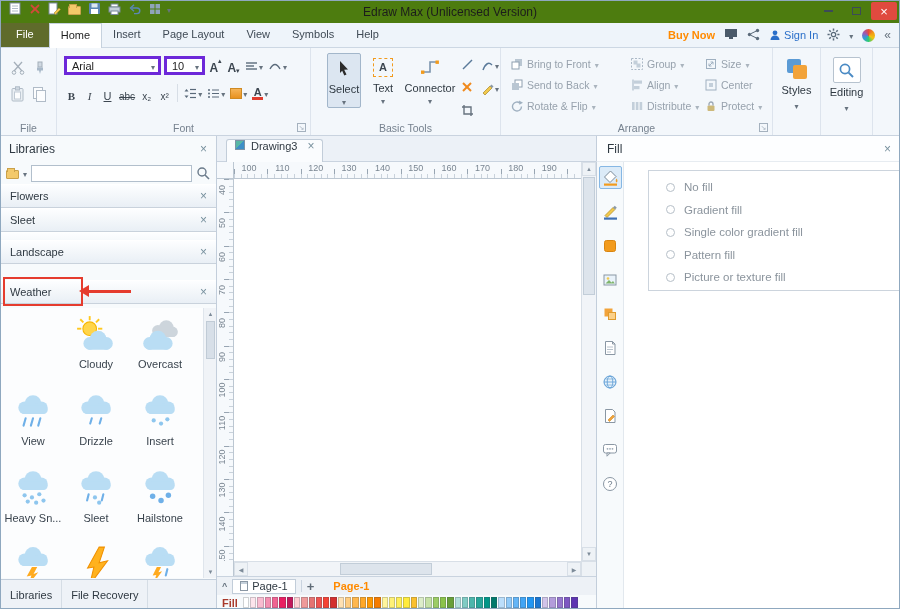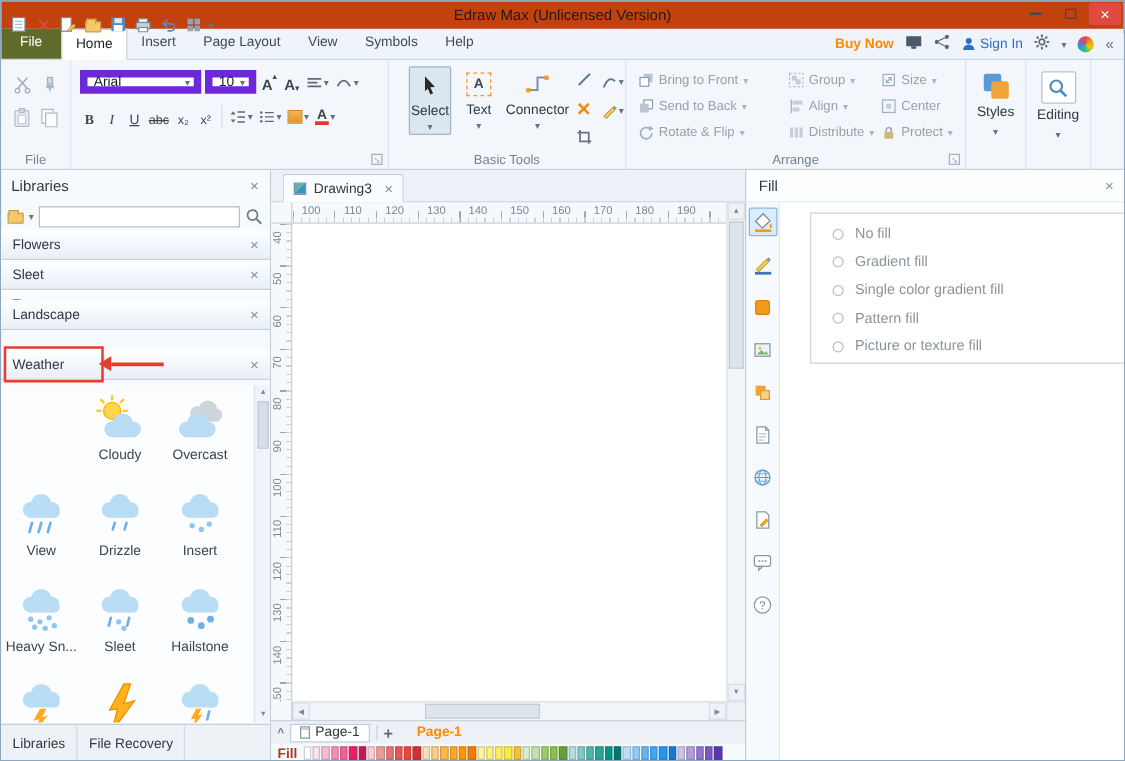--- a/index.html
+++ b/index.html
@@ -1,20 +1,20 @@
 <!DOCTYPE html>
 <html><head>
 <meta charset="utf-8">
 <style>
 *{margin:0;padding:0;box-sizing:border-box}
 body{background:#dfe6ec;font-family:"Liberation Sans",sans-serif}
 .app{position:relative;width:900px;height:609px;background:#f3f7fb;font-size:11px;color:#333;overflow:hidden;border:1px solid #8fa8bf}
 
 
-.titlebar{position:absolute;left:0;top:0;width:100%;height:26px;background:#c2410c;display:flex;align-items:flex-end}
+.titlebar{position:absolute;left:0;top:0;width:100%;height:26px;background:#4d7c0f;display:flex;align-items:flex-start}
 .qat{display:flex;align-items:center;gap:5px;padding-left:6px;z-index:2}
 .qicon{width:15px;height:15px;display:flex;align-items:center;justify-content:center}
 .title{position:absolute;left:0;right:0;top:4px;text-align:center;font-size:12px;color:#1c1c1c}
 .wincontrols{position:absolute;right:2px;top:1px;display:flex;gap:2px;z-index:2}
 .winbtn{width:26px;height:18px;display:flex;align-items:center;justify-content:center;color:#3c4a58}
 .ic-minline{width:9px;height:2px;background:#3c4a58}
 .ic-maxbox{width:9px;height:8px;border:1.5px solid #3c4a58}
 .winbtn.close{background:#e04a3f;border-radius:2px;color:#fff;font-size:11px}
 .winbtn.close::after{content:"×";font-size:13px}
 
@@ -34,21 +34,21 @@
 
 
 .ribbon{position:absolute;top:47px;left:0;width:100%;height:88px;background:#f3f7fb;border-bottom:1px solid #c9d3df}
 .rgroup{position:absolute;top:0;height:100%;border-right:1px solid #dde4ed}
 .glabel{position:absolute;bottom:1px;left:0;right:0;text-align:center;color:#76828f;font-size:10.5px}
 .launcher{position:absolute;bottom:3px;right:4px;width:9px;height:9px;border:1px solid #a4b1be;font-size:7px;color:#a4b1be;display:flex;align-items:center;justify-content:center}
 .launcher::after{content:"↘"}
 .fg-grid{position:absolute;left:9px;top:12px;display:grid;grid-template-columns:18px 18px;grid-auto-rows:22px;gap:4px;opacity:.75}
 .frow1{position:absolute;left:7px;top:8px;display:flex;align-items:center;gap:3px}
 .frow2{position:absolute;left:7px;top:36px;display:flex;align-items:center;gap:3px}
-.combo{height:19px;background:#fff;border:6px solid #6d28d9;display:flex;align-items:center;justify-content:space-between;padding:0 3px 0 5px;color:#1e1e1e}
+.combo{height:19px;background:#fff;border:3px solid #6d28d9;display:flex;align-items:center;justify-content:space-between;padding:0 3px 0 5px;color:#1e1e1e}
 .fbtn{min-width:15px;height:18px;display:flex;align-items:flex-end;justify-content:center;color:#3c4650;padding:0 1px}
 .azup::before,.azdn::before{content:"A";font-weight:bold;font-size:12px}
 .azup::after{content:"▴";font-size:7px;align-self:flex-start}
 .azdn::after{content:"▾";font-size:7px;align-self:flex-end}
 .b{font-weight:bold;font-family:"Liberation Serif",serif}
 .i{font-style:italic;font-family:"Liberation Serif",serif}
 .u{text-decoration:underline}
 .strike{text-decoration:line-through;font-size:10px}
 .fsub,.fsup{font-size:10px}
 .vsep{width:1px;height:18px;background:#d7dee6;margin:0 2px}
@@ -88,21 +88,21 @@
 .cell .icw{height:44px;display:flex;align-items:flex-end;justify-content:center}
 .clbl{font-size:11px;color:#3a444e;margin-top:2px}
 .lp-scroll{position:absolute;top:172px;left:202px;width:13px;height:270px;background:#f0f3f7;border-left:1px solid #dfe5ec}
 .sarr{position:absolute;left:0;width:13px;height:12px;display:flex;align-items:center;justify-content:center;font-size:6px;color:#7d8b99}
 .lp-thumb{position:absolute;top:13px;left:1.5px;width:9px;height:38px;background:#d7dfe8;border:1px solid #c0cbd6}
 .lp-bottom{position:absolute;top:443px;left:0;width:215px;height:31px;background:#eef2f7;border-top:1px solid #c3cedb;display:flex;align-items:center}
 .lp-tab{padding:0 9px;height:100%;display:flex;align-items:center;color:#2f3942;border-right:1px solid #d5dde5}
 
 
 .doc-tabbar{position:absolute;left:216px;top:135px;width:379px;height:26px;background:#ecf1f7;border-bottom:1px solid #c9d3df}
-.doc-tab{position:absolute;left:9px;top:3px;height:23px;background:#fafcfe;border:1px solid #c2cdd9;border-bottom:none;border-radius:3px 3px 0 0;display:flex;align-items:center;gap:6px;padding:0 8px;color:#2f3942}
+.doc-tab{position:absolute;left:9px;top:3px;height:23px;background:#fafcfe;border:1px solid #c2cdd9;border-bottom:none;border-radius:3px 3px 0 0;display:flex;align-items:flex-start;gap:6px;padding:0 8px;color:#2f3942}
 .doc-ic{width:10px;height:10px;background:linear-gradient(135deg,#58b7a6 50%,#3e8fc7 50%);border:1px solid #7d93a5}
 .rcorner{position:absolute;left:216px;top:161px;width:17px;height:17px;background:#f6f9fc;border-right:1px solid #bcc7d2;border-bottom:1px solid #bcc7d2}
 .hruler{position:absolute;left:233px;top:161px;width:347px;height:17px;background:#f6f9fc;border-bottom:1px solid #bcc7d2;
 background-image:repeating-linear-gradient(to right,#c9d2db 0 1px,transparent 1px 6.67px),repeating-linear-gradient(to right,#98a5b2 0 1px,transparent 1px 33.35px);
 background-size:100% 4px,100% 9px;background-repeat:no-repeat;background-position:left bottom,left bottom}
 .hrl{position:absolute;top:1px;left:calc(var(--i)*33.35px + 4px);font-size:9px;color:#7a8692;width:22px;text-align:center}
 .vruler{position:absolute;left:216px;top:178px;width:17px;height:382px;background:#f6f9fc;border-right:1px solid #bcc7d2;
 background-image:repeating-linear-gradient(to bottom,#c9d2db 0 1px,transparent 1px 6.67px),repeating-linear-gradient(to bottom,#98a5b2 0 1px,transparent 1px 33.35px);
 background-size:4px 100%,9px 100%;background-repeat:no-repeat;background-position:right top,right top}
 .vrl{position:absolute;left:-6px;top:calc(var(--i)*33.35px + 6px);font-size:9px;color:#7a8692;width:22px;text-align:center;transform:rotate(-90deg)}
@@ -370,20 +370,21 @@
             <span class="tblic"></span>
             <span class="dd"></span>
           </span>
         <span class="fbtn mini-dd">
             <span class="fc">
               <i></i>
             </span>
             <span class="dd"></span>
           </span>
       </div>
+      <div class="glabel">Font</div>
       <div class="launcher"></div>
     </div>
 
     <div class="rgroup" style="left:310px;width:190px">
       <div class="bt-big pressed" style="left:16px;width:34px">
         <div class="icw">
             <svg width="16" height="17">
               <path d="M4 1 L12 9.5 L8.2 9.8 L10.5 14.5 L8.3 15.5 L6.2 10.8 L4 13 Z" fill="#2b2b2b"></path>
             </svg>
           </div>

